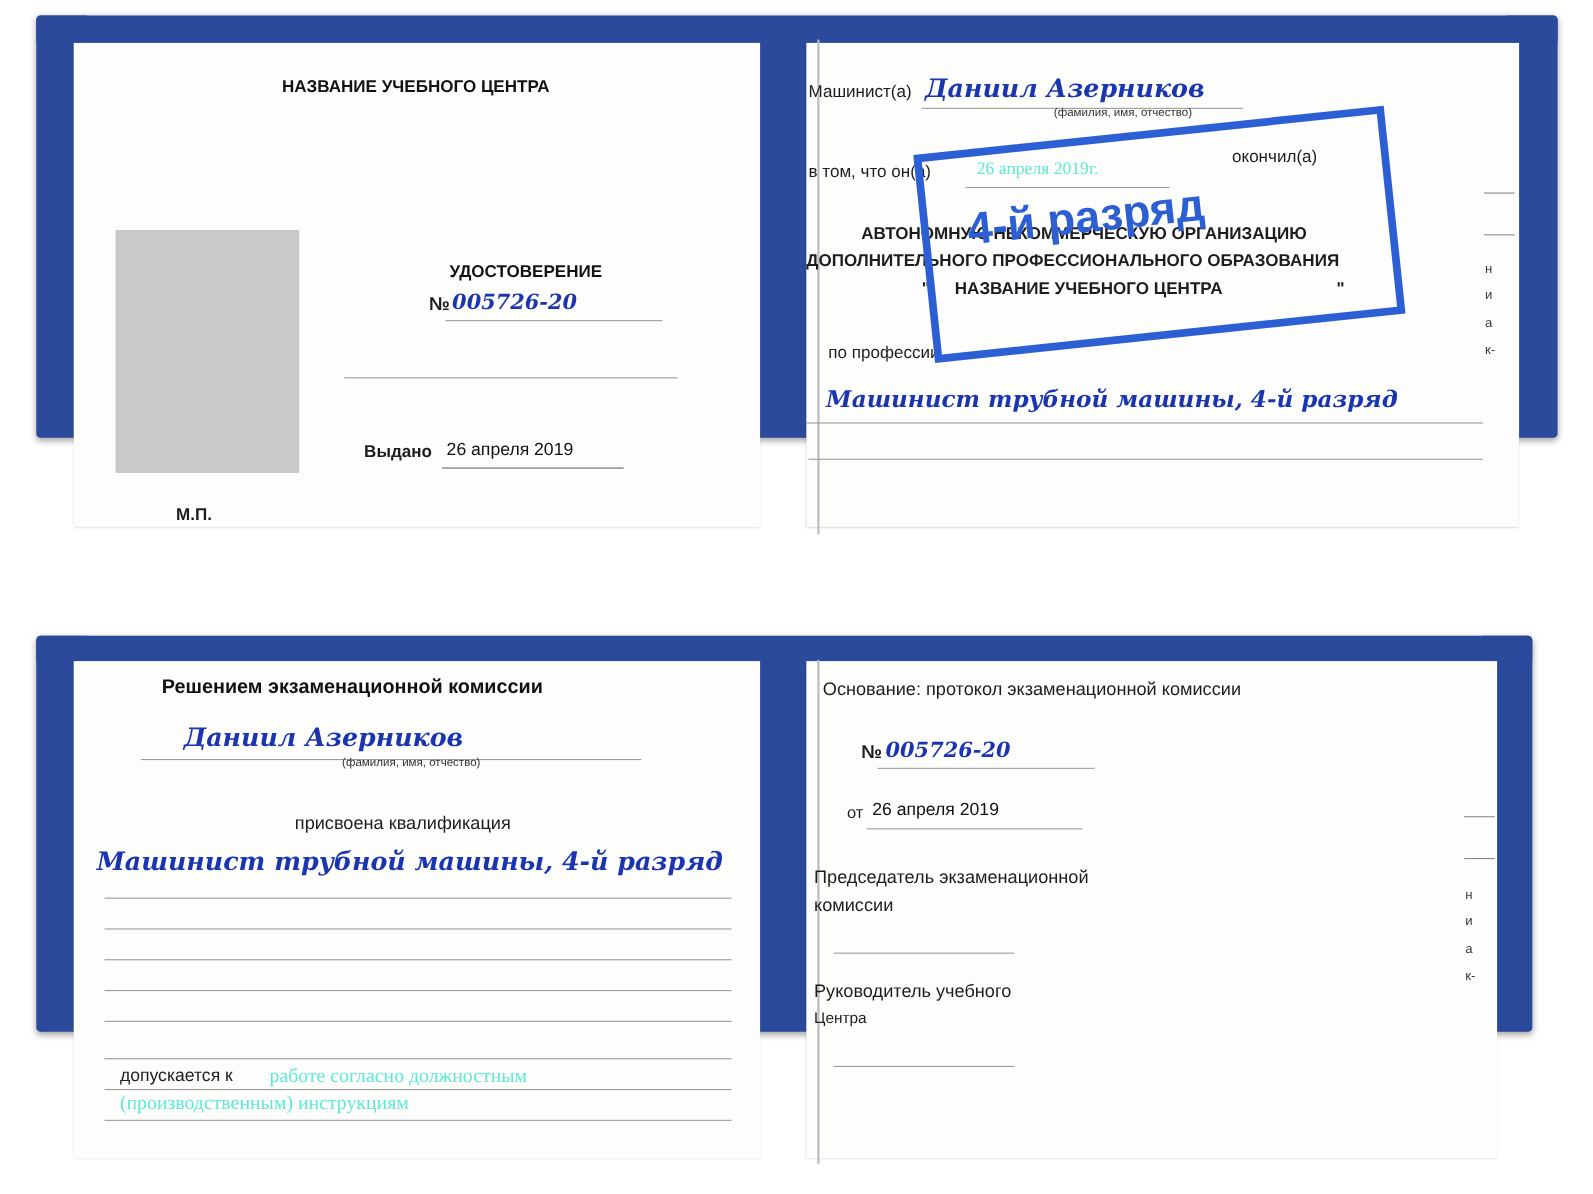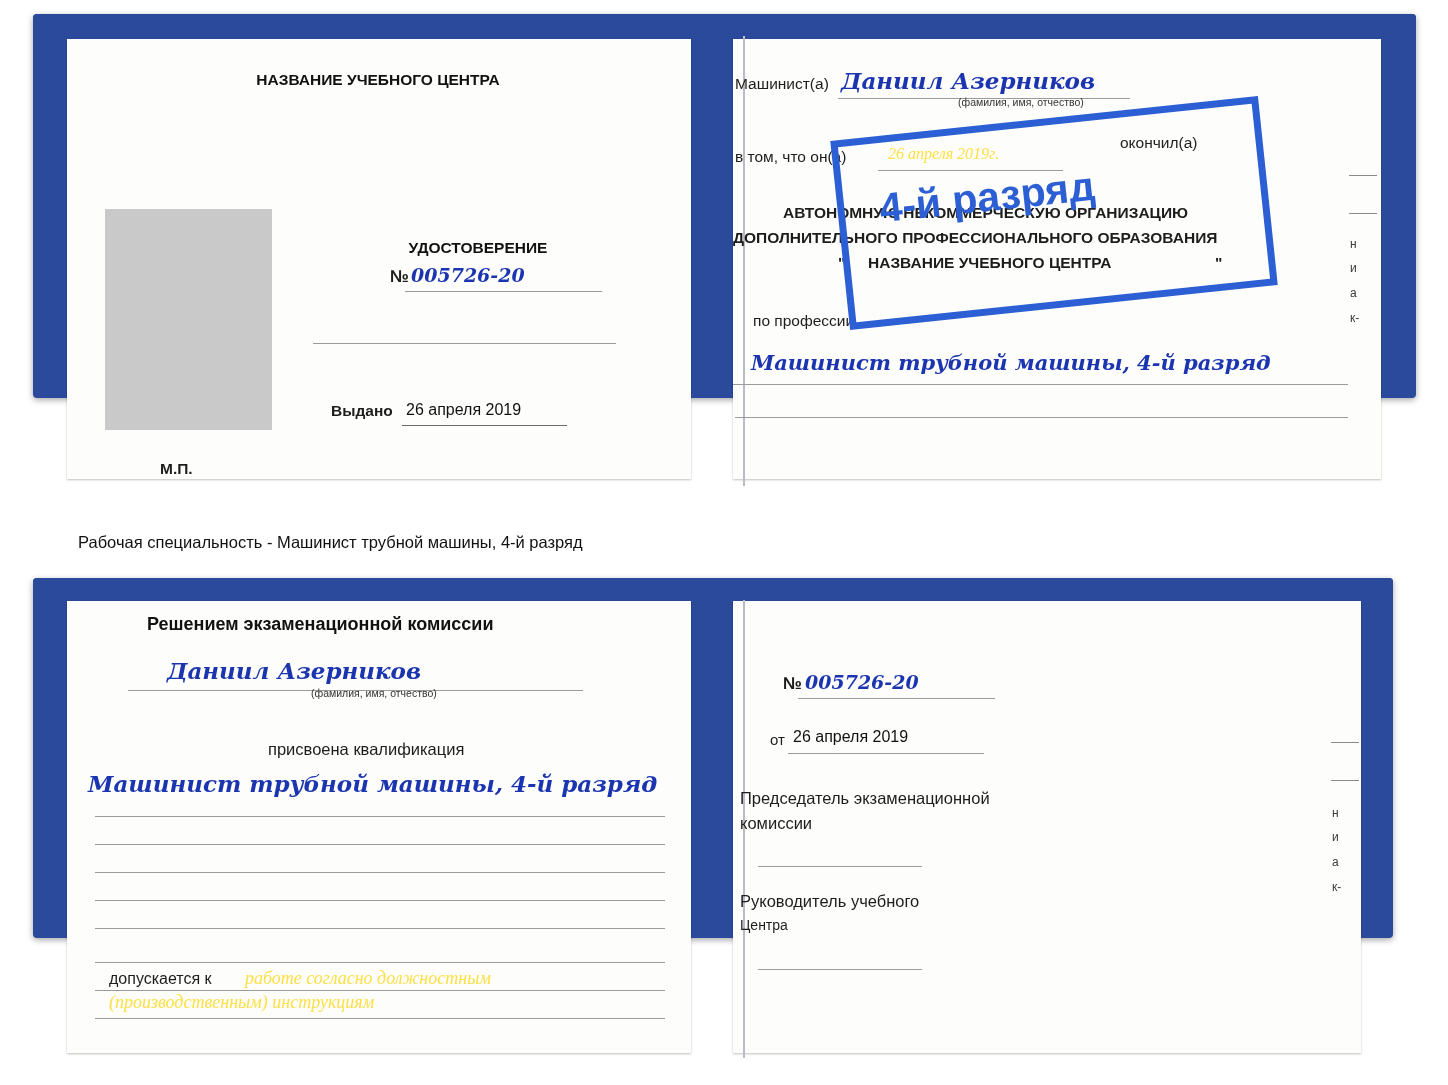--- a/index.html
+++ b/index.html
@@ -81,23 +81,22 @@
     white-space: nowrap;
   }
   .typed {
     position: absolute;
     color: #111;
     font-size: 15px;
     white-space: nowrap;
   }
   .typed-it {
     position: absolute;
-    color: #fde047;
+    color: #5eead4;
     font-family: "Liberation Serif", serif;
-    font-style: italic;
     font-size: 16px;
     white-space: nowrap;
   }
   .tiny {
     position: absolute;
     font-size: 10.5px;
     color: #333;
     white-space: nowrap;
   }
   .rule {
@@ -213,21 +212,20 @@
     <div class="stamp-text">4-й разряд</div>
   </div>
 
   <div class="edge-rule" style="left:1349px; top:175px;"></div>
   <div class="edge-rule" style="left:1349px; top:213px;"></div>
   <div class="edge-frag" style="left:1350px; top:237px;">н</div>
   <div class="edge-frag" style="left:1350px; top:261px;">и</div>
   <div class="edge-frag" style="left:1350px; top:286px;">а</div>
   <div class="edge-frag" style="left:1350px; top:311px;">к-</div>
 
-  <div class="caption">Рабочая специальность - Машинист трубной машины, 4-й разряд</div>
 
   <div class="book bottom">
     <div class="notch tl"></div>
     <div class="notch tr"></div>
 
     <div class="leaf left"></div>
     <div class="leaf right"></div>
     <div class="spine"></div>
 
     <div class="center-title" style="left:114px; top:36px; font-size:18px;">Решением экзаменационной комиссии</div>
@@ -245,20 +243,21 @@
     <div class="rule" style="left:62px; top:322px; width:570px;"></div>
     <div class="rule" style="left:62px; top:350px; width:570px;"></div>
 
     <div class="lbl" style="left:76px; top:392px; font-size:16px;">допускается к</div>
     <div class="typed-it" style="left:212px; top:390px; font-size:18px;">работе согласно должностным</div>
     <div class="typed-it" style="left:76px; top:414px; font-size:18px;">(производственным) инструкциям</div>
     <div class="rule" style="left:62px; top:384px; width:570px;"></div>
     <div class="rule" style="left:62px; top:412px; width:570px;"></div>
     <div class="rule" style="left:62px; top:440px; width:570px;"></div>
 
+    <div class="lbl" style="left:715px; top:40px; font-size:16.5px;">Основание: протокол экзаменационной комиссии</div>
 
     <div class="lbl b" style="left:750px; top:96px; font-size:17px;">№</div>
     <div class="hand" style="left:772px; top:93px; font-size:19px;">005726-20</div>
     <div class="rule" style="left:765px; top:120px; width:197px;"></div>
 
     <div class="lbl" style="left:737px; top:153px; font-size:15px;">от</div>
     <div class="typed" style="left:760px; top:150px; font-size:16px;">26 апреля 2019</div>
     <div class="rule" style="left:755px; top:175px; width:196px;"></div>
 
     <div class="lbl" style="left:707px; top:211px; font-size:16.5px;">Председатель экзаменационной</div>

